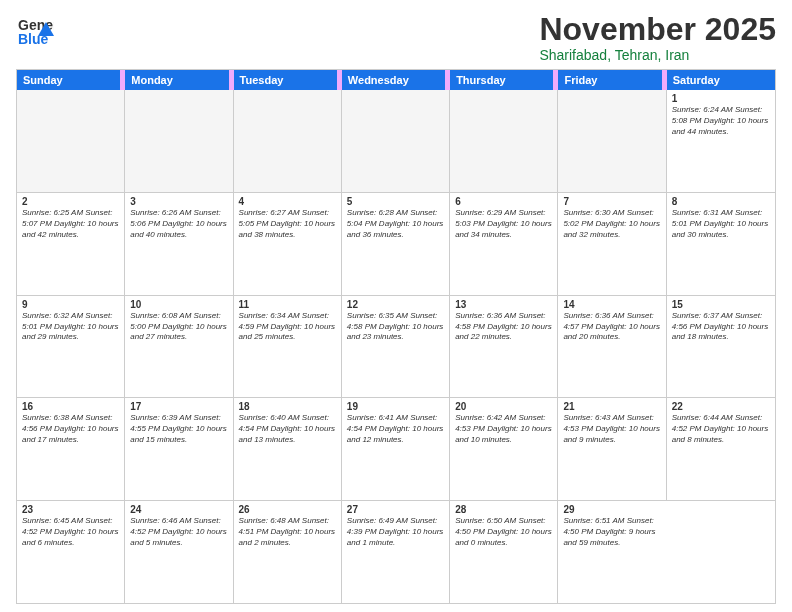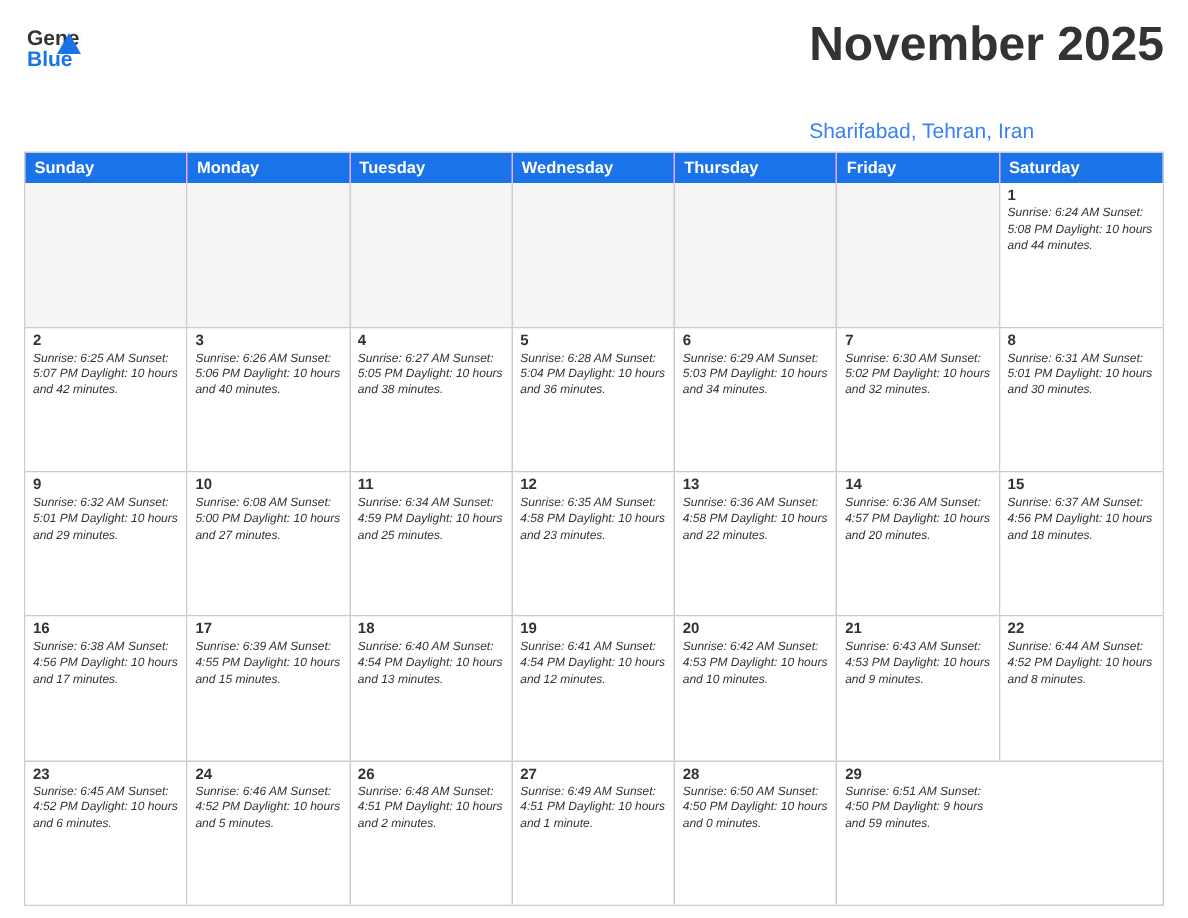--- a/index.html
+++ b/index.html
@@ -32,40 +32,39 @@
       text-align: left;
     }
     .month-title {
       font-size: 32px;
       font-weight: bold;
       color: #333;
       line-height: 1.1;
     }
     .location-title {
       font-size: 14px;
-      color: #3b82f6;
-      margin-top: 32px;
+      color: #15803d;
     }
     .calendar {
       flex: 1;
       display: flex;
       flex-direction: column;
       border: 1px solid #ccc;
     }
     .cal-header {
       display: grid;
       grid-template-columns: repeat(7, 1fr);
       background: #1a73e8;
     }
     .cal-header-cell {
       padding: 4px 6px;
       color: #fff;
       font-size: 11px;
       font-weight: bold;
-      border-right: 1px solid #f0abfc;
+      border-right: 5px solid #f0abfc;
       text-align: left;
     }
     .cal-header-cell:last-child { border-right: none; }
     .cal-body {
       flex: 1;
       display: flex;
       flex-direction: column;
     }
     .cal-row {
       display: grid;
@@ -314,21 +313,21 @@
           <div class="cal-cell">
             <span class="day-num">26</span>
             <div class="cell-info">Sunrise: 6:48 AM
 Sunset: 4:51 PM
 Daylight: 10 hours
 and 2 minutes.</div>
           </div>
           <div class="cal-cell">
             <span class="day-num">27</span>
             <div class="cell-info">Sunrise: 6:49 AM
-Sunset: 4:51 PM
+Sunset: 4:39 PM
 Daylight: 10 hours
 and 1 minute.</div>
           </div>
           <div class="cal-cell">
             <span class="day-num">28</span>
             <div class="cell-info">Sunrise: 6:50 AM
 Sunset: 4:50 PM
 Daylight: 10 hours
 and 0 minutes.</div>
           </div>

